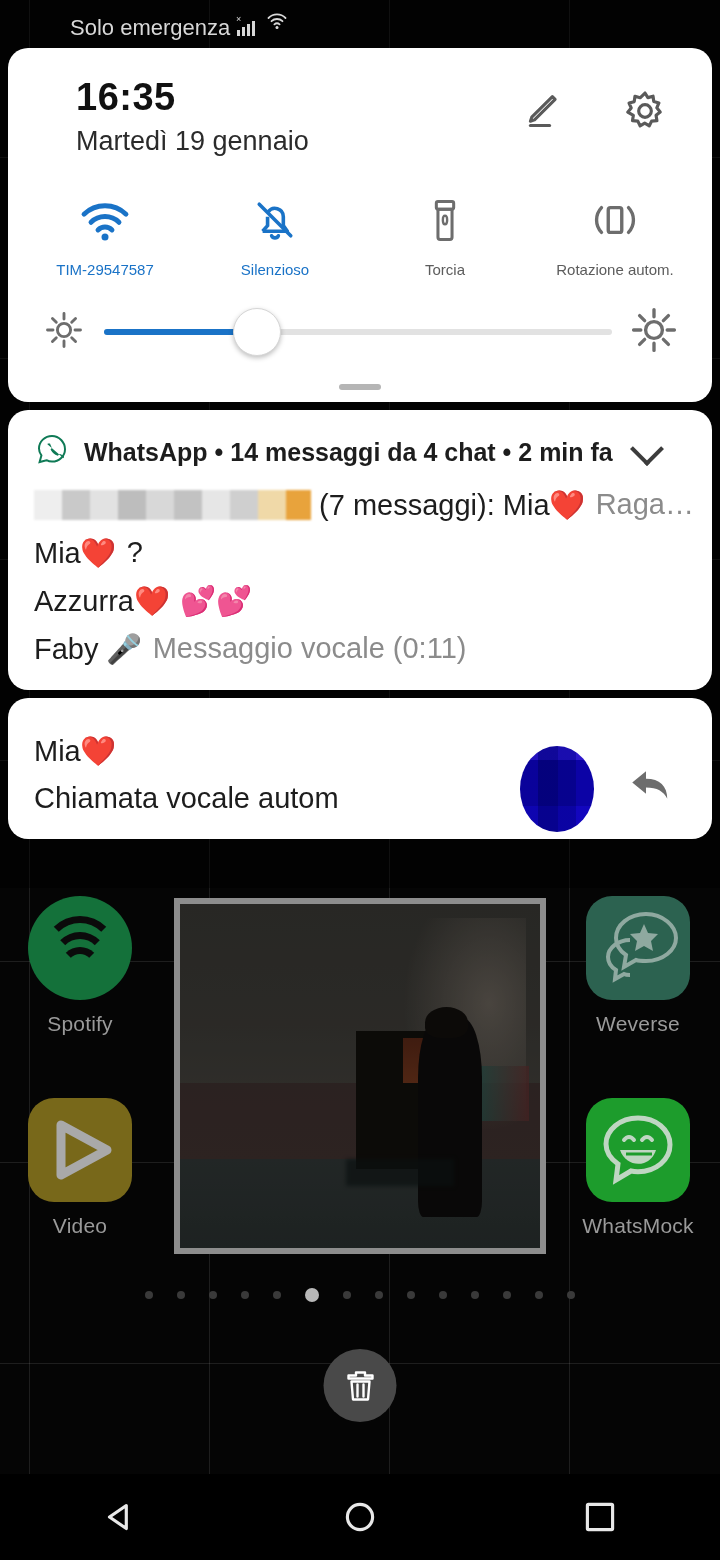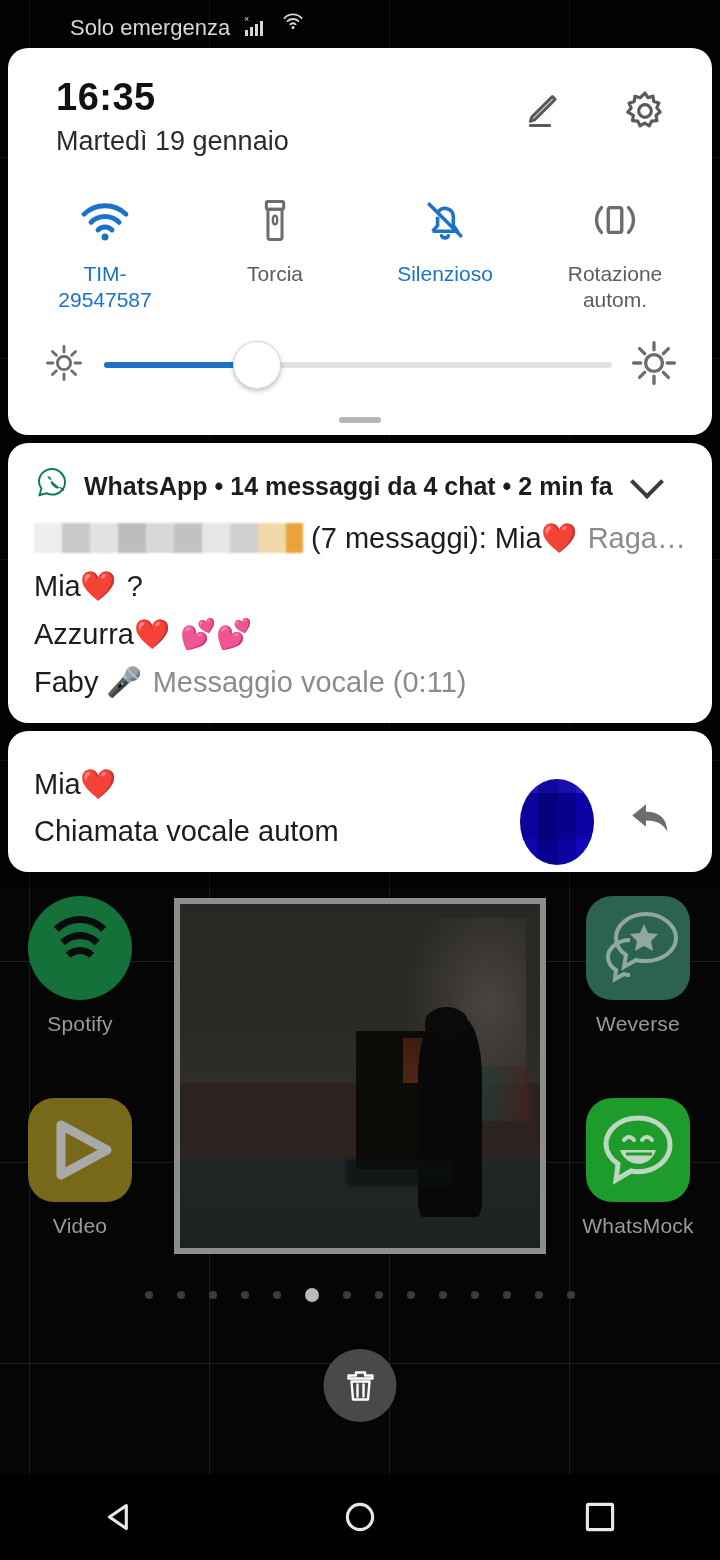--- a/index.html
+++ b/index.html
@@ -217,21 +217,21 @@
     height: 48px;
     display: flex;
     align-items: center;
     color: #d8d8d8;
     font-size: 22px;
     z-index: 30;
   }
   #status-left {
     display: flex;
     align-items: flex-end;
-    gap: 12px;
+    gap: 4px;
     margin-left: 70px;
   }
   #status-right {
     display: flex;
     align-items: center;
     gap: 10px;
     margin-left: auto;
     margin-right: 86px;
   }
   .sb-text { line-height: 1; }
@@ -250,20 +250,21 @@
     margin-bottom: 8px;
     overflow: hidden;
   }
 
   
   #qs-panel { padding: 0 0 12px 0; }
   #qs-header {
     display: flex;
     align-items: flex-start;
     padding: 30px 44px 0 48px;
+    margin-left: 20px;
   }
   #qs-clock { flex: 1; }
   #qs-time {
     font-size: 38px;
     font-weight: bold;
     color: #111;
     line-height: 1.05;
     letter-spacing: .5px;
   }
   #qs-date {
@@ -287,21 +288,21 @@
     text-align: center;
   }
   .qs-ic {
     height: 58px;
     display: flex;
     align-items: center;
     justify-content: center;
   }
   .qs-label {
     margin-top: 12px;
-    font-size: 21px;
+    font-size: 15px;
     color: #5c5c5c;
     line-height: 1.25;
   }
   .qs-tile.on .qs-label { color: #1a73c7; }
 
   #brightness-row {
     display: flex;
     align-items: center;
     padding: 26px 34px 0 34px;
     gap: 18px;
@@ -332,21 +333,21 @@
   }
   #qs-handle {
     width: 42px; height: 6px;
     border-radius: 3px;
     background: #b5b5b5;
     margin: 26px auto 0 auto;
   }
 
   
   .notif {
-    padding: 22px 26px 24px 26px;
+    padding: 22px 18px 24px 26px;
   }
   .notif-head {
     display: flex;
     align-items: center;
     gap: 14px;
     font-size: 25px;
     color: #1d1d1d;
     font-weight: bold;
   }
   .notif-head .app-name { font-weight: bold; }
@@ -583,41 +584,41 @@
             <path d="M6 19a26 26 0 0 1 36 0" fill="none" stroke="#1a73c7" stroke-width="4.2" stroke-linecap="round"></path>
             <path d="M12 26a17 17 0 0 1 24 0" fill="none" stroke="#1a73c7" stroke-width="4.2" stroke-linecap="round"></path>
             <path d="M18 32.5a8.5 8.5 0 0 1 12 0" fill="none" stroke="#1a73c7" stroke-width="4.2" stroke-linecap="round"></path>
             <circle cx="24" cy="38.5" r="3" fill="#1a73c7"></circle>
           </svg>
         </div>
         <div class="qs-label">TIM-29547587</div>
       </div>
 
 
-      <div class="qs-tile">
-        <div class="qs-ic">
-          <svg viewBox="0 0 48 48" width="52" height="52" aria-hidden="true">
-            <rect x="16" y="7" width="16" height="7" rx="1.5" fill="none" stroke="#6d6d6d" stroke-width="2.8"></rect>
-            <path d="M17.5 14h13v26a2 2 0 0 1-2 2h-9a2 2 0 0 1-2-2z" fill="none" stroke="#6d6d6d" stroke-width="2.8"></path>
-            <ellipse cx="24" cy="24" rx="2" ry="4" fill="none" stroke="#6d6d6d" stroke-width="2.2"></ellipse>
-          </svg>
-        </div>
-        <div class="qs-label">Torcia</div>
-      </div>
-
       <div class="qs-tile on">
         <div class="qs-ic">
           <svg viewBox="0 0 48 48" width="54" height="54" aria-hidden="true">
             <path d="M13 34h22l-3.6-5V21a7.4 7.4 0 0 0-13.6-4" fill="none" stroke="#1a73c7" stroke-width="3.2" stroke-linejoin="round"></path>
             <path d="M17.4 21v8l-4.4 5" fill="none" stroke="#1a73c7" stroke-width="3.2" stroke-linejoin="round"></path>
             <path d="M21 38a3.3 3.3 0 0 0 6 0" fill="none" stroke="#1a73c7" stroke-width="3.2" stroke-linecap="round"></path>
             <path d="M10 10l28 28" stroke="#1a73c7" stroke-width="3.2" stroke-linecap="round"></path>
           </svg>
         </div>
         <div class="qs-label">Silenzioso</div>
+      </div>
+
+      <div class="qs-tile">
+        <div class="qs-ic">
+          <svg viewBox="0 0 48 48" width="52" height="52" aria-hidden="true">
+            <rect x="16" y="7" width="16" height="7" rx="1.5" fill="none" stroke="#6d6d6d" stroke-width="2.8"></rect>
+            <path d="M17.5 14h13v26a2 2 0 0 1-2 2h-9a2 2 0 0 1-2-2z" fill="none" stroke="#6d6d6d" stroke-width="2.8"></path>
+            <ellipse cx="24" cy="24" rx="2" ry="4" fill="none" stroke="#6d6d6d" stroke-width="2.2"></ellipse>
+          </svg>
+        </div>
+        <div class="qs-label">Torcia</div>
       </div>
 
       <div class="qs-tile">
         <div class="qs-ic">
           <svg viewBox="0 0 48 48" width="54" height="54" aria-hidden="true">
             <rect x="18" y="13" width="12" height="22" rx="2" fill="none" stroke="#6d6d6d" stroke-width="3"></rect>
             <path d="M12 13a16 16 0 0 0 0 22" fill="none" stroke="#6d6d6d" stroke-width="3" stroke-linecap="round"></path>
             <path d="M36 13a16 16 0 0 1 0 22" fill="none" stroke="#6d6d6d" stroke-width="3" stroke-linecap="round"></path>
           </svg>
         </div>

